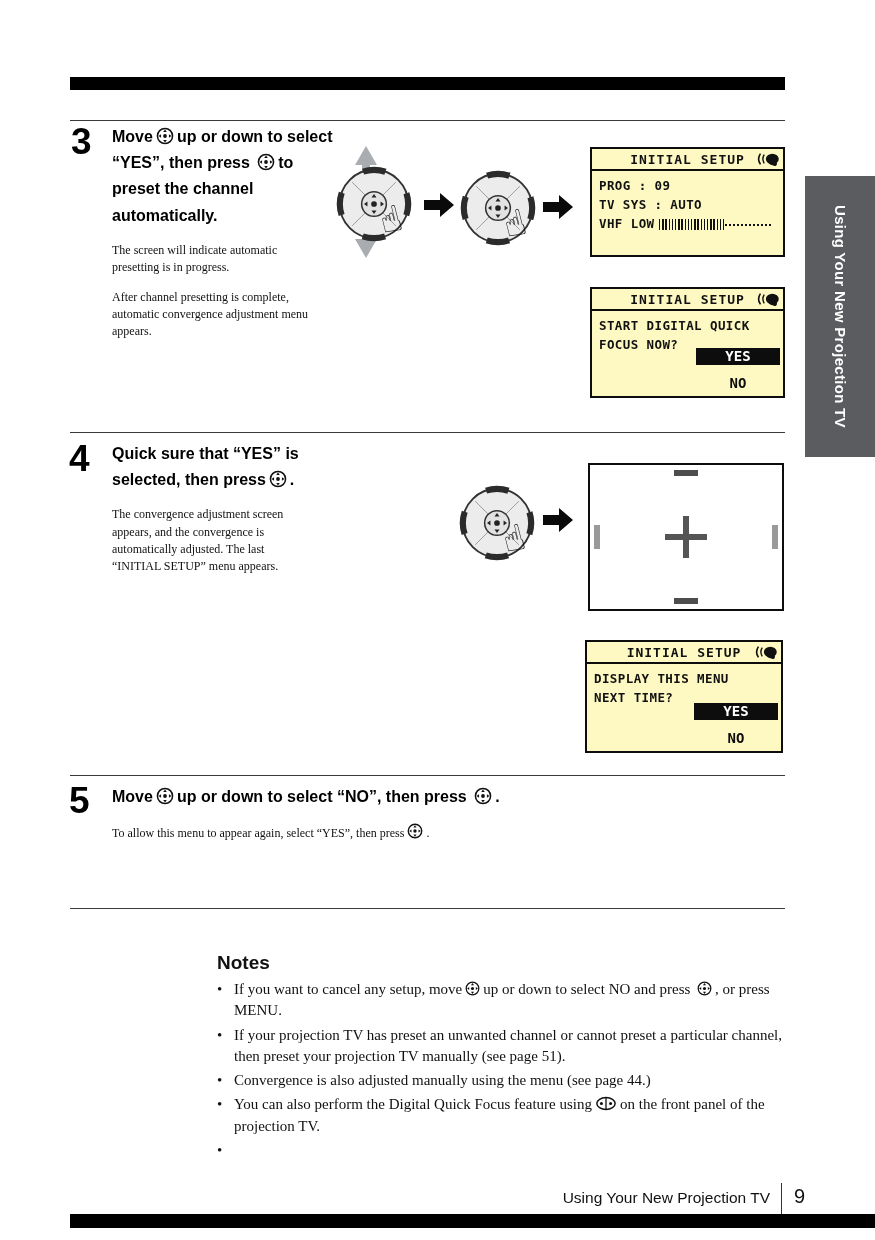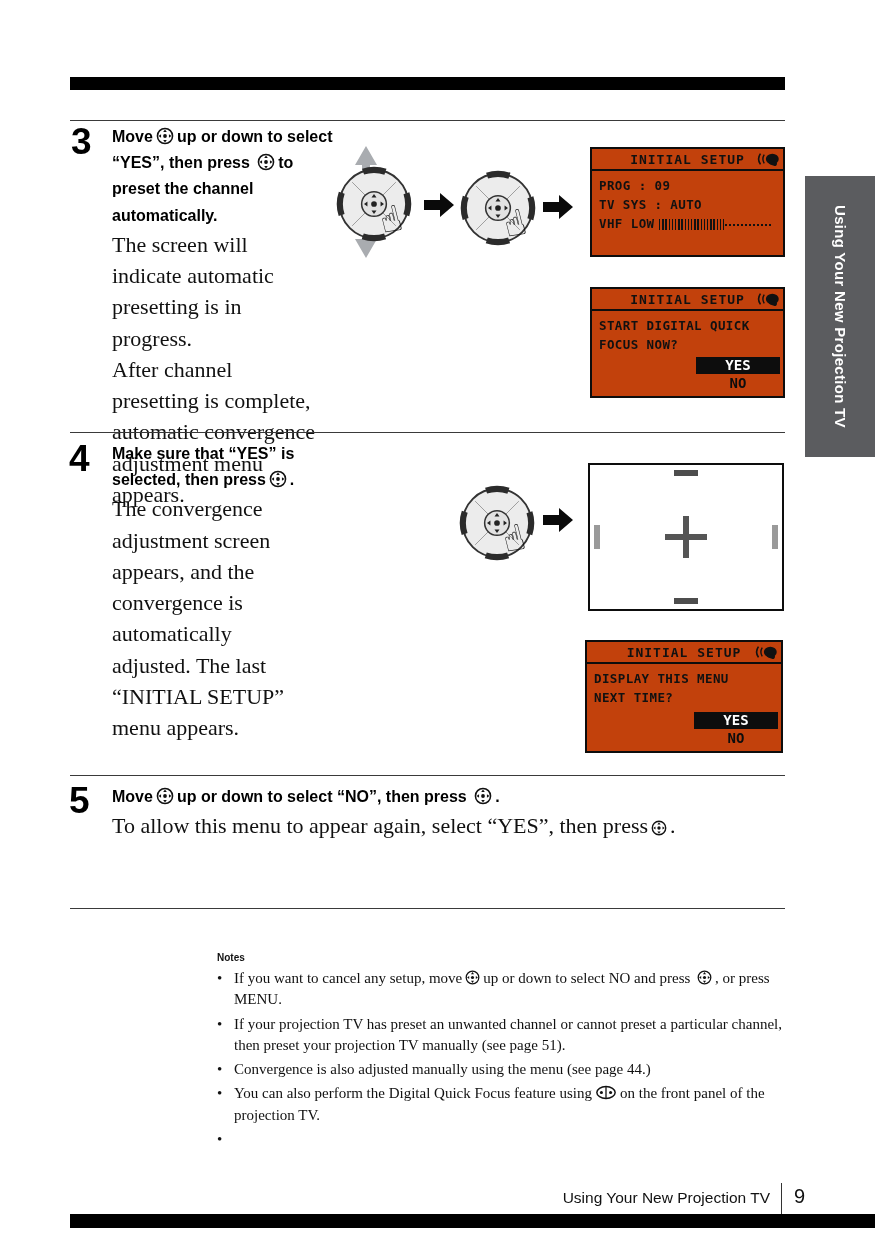--- a/index.html
+++ b/index.html
@@ -6,65 +6,65 @@
   body { background: #d9d9d9; font-family: "Liberation Serif", serif; }
   .page { position: relative; width: 875px; height: 1240px; background: #fff; margin: 0 auto; color: #111; overflow: hidden; }
 
   .bar { position: absolute; background: #000; }
   .rule { position: absolute; left: 70px; width: 715px; border-top: 1.2px solid #3a3a3a; }
 
   .stepnum { position: absolute; font-family: "Liberation Sans", sans-serif; font-weight: 700; font-size: 37px; line-height: 1; color: #000; }
 
   .col { position: absolute; }
   .heading { font-family: "Liberation Sans", sans-serif; font-weight: 700; font-size: 16px; line-height: 1.64; color: #000; }
-  .bodytext p { font-size: 22px; line-height: 1.42; margin-top: 0; }
+  .bodytext p { font-size: 12px; line-height: 1.42; margin-top: 13px; }
   .narrow3 { width: 204px; }
   .narrow4 { width: 184px; }
 
   
   .icn { display: inline-block; vertical-align: -3px; margin: 0 3px; }
   .i18 { width: 18px; height: 18px; }
   .i16 { width: 16px; height: 16px; vertical-align: -2.5px; }
   .i15 { width: 15px; height: 15px; vertical-align: -2px; }
   .idqf { width: 22px; height: 15px; vertical-align: -2px; }
 
   
   .gfx { position: absolute; }
   .hand { position: absolute; font-family: "DejaVu Sans", sans-serif; font-size: 36px; line-height: 1; transform: rotate(-14deg); color: #111; z-index: 5; }
 
   
-  .screen { position: absolute; background: #c2410c; border: 2px solid #0d0d0d;
+  .screen { position: absolute; background: #fef9c3; border: 2px solid #0d0d0d;
             font-family: "DejaVu Sans Mono", monospace; font-weight: 700; }
   .scr-hd { position: relative; height: 22px; border-bottom: 2px solid #0d0d0d;
             text-align: center; font-size: 13px; line-height: 21px; letter-spacing: 1px; }
   .scr-remote { position: absolute; right: 3px; top: 3px; width: 24px; height: 14px; }
   .scr-bd { padding: 5px 7px; font-size: 12.5px; line-height: 1.52; letter-spacing: .4px; }
   .vhf-bar { display: inline-block; width: 66px; height: 11px; vertical-align: middle; margin-left: 5px;
              background: repeating-linear-gradient(90deg, #111 0, #111 1.5px, transparent 1.5px, transparent 3.2px); }
   .vhf-dots { display: inline-block; width: 46px; vertical-align: middle; border-top: 2px dotted #111; }
   .options { position: absolute; right: 3px; bottom: 5px; width: 84px; text-align: center; font-size: 14px; }
   .opt-yes { background: #0d0d0d; color: #fff; padding: 0 0 1px; }
-  .opt-no { color: #0d0d0d; padding: 1px 0 0; }
+  .opt-no { color: #0d0d0d; padding: 10px 0 0; }
 
   
   .conv { position: absolute; border: 2px solid #0d0d0d; background: #fff; }
   .conv .tick-h { position: absolute; left: 50%; transform: translateX(-50%); width: 24px; height: 6px; background: #4d4d4d; }
   .conv .tick-v { position: absolute; top: 50%; transform: translateY(-50%); width: 6px; height: 24px; background: #9a9a9a; }
   .conv .cross-h { position: absolute; left: 50%; top: 50%; transform: translate(-50%, -50%); width: 42px; height: 6px; background: #555; }
   .conv .cross-v { position: absolute; left: 50%; top: 50%; transform: translate(-50%, -50%); width: 6px; height: 42px; background: #555; }
 
   
   .sidetab { position: absolute; left: 805px; top: 176px; width: 70px; height: 281px; background: #5b5c5f;
              display: flex; align-items: center; justify-content: center; }
   .sidetab span { writing-mode: vertical-rl; color: #fff; font-family: "Liberation Sans", sans-serif;
                   font-weight: 700; font-size: 15px; letter-spacing: .3px; white-space: nowrap; }
 
   
   .notes { position: absolute; left: 217px; top: 952px; width: 566px; }
-  .notes-title { font-family: "Liberation Sans", sans-serif; font-weight: 700; font-size: 10px; margin-bottom: 5px; }
+  .notes-title { font-family: "Liberation Sans", sans-serif; font-weight: 700; font-size: 19px; margin-bottom: 5px; }
   .note { display: flex; margin-top: 3px; font-size: 15px; line-height: 1.42; }
   .note .blt { flex: none; width: 17px; }
 
   
   .footer-label { position: absolute; right: 105px; top: 1189px; font-family: "Liberation Sans", sans-serif; font-size: 15.5px; }
   .footer-divider { position: absolute; left: 781px; top: 1183px; height: 35px; border-left: 1.5px solid #333; }
   .footer-page { position: absolute; left: 794px; top: 1185px; font-family: "Liberation Sans", sans-serif; font-size: 20px; }
 </style>
 </head>
 <body>
@@ -192,21 +192,21 @@
       <div class="opt-no">NO</div>
     </div>
   </div>
 
   <div class="rule" style="top:432px"></div>
 
   <div class="stepnum" style="left:69px;top:440px">4</div>
 
   <div class="col bodytext" style="left:112px;top:441px;width:214px">
     <div class="heading">
-      <span>Make sure that “YES” is selected, then press</span><svg class="icn i18" viewBox="0 0 20 20">
+      <span>Quick sure that “YES” is selected, then press</span><svg class="icn i18" viewBox="0 0 20 20">
           <use href="#i-joy"></use>
         </svg><span>.</span>
     </div>
     <p class="narrow4">The convergence adjustment screen appears, and the convergence is automatically adjusted. The last “INITIAL SETUP” menu appears.</p>
   </div>
 
   <svg class="gfx" style="left:459px;top:485px;z-index:2" width="76" height="76" viewBox="0 0 80 80">
       <use href="#i-dial"></use>
     </svg>
   <span class="hand" style="left:503px;top:521px">☝</span>

